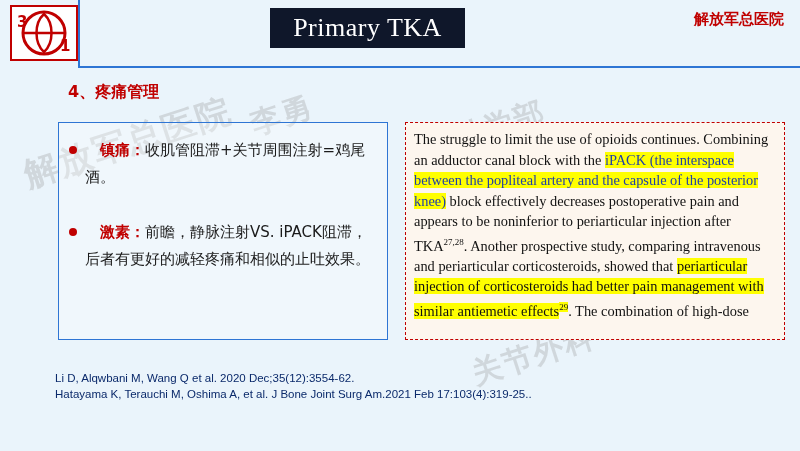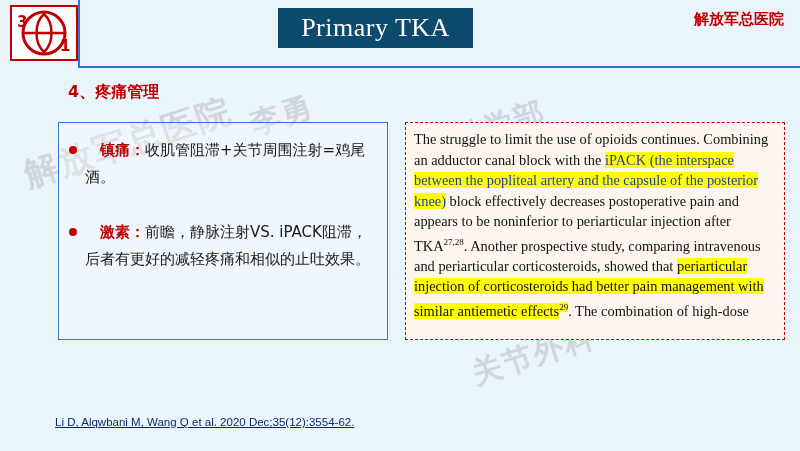--- a/index.html
+++ b/index.html
@@ -33,25 +33,25 @@
   .logo {
     position: absolute;
     left: 10px;
     top: 5px;
     width: 68px;
     height: 56px;
   }
   .logo svg { display: block; }
   .title-box {
     position: absolute;
-    left: 278px;
+    left: 270px;
     top: 8px;
     width: 195px;
     height: 40px;
-    background: #0c4a6e;
+    background: #0f172a;
     display: flex;
     align-items: center;
     justify-content: center;
   }
   .title-box span {
     color: #ffffff;
     font-size: 26px;
     font-family: "Liberation Serif", serif;
     letter-spacing: 0.5px;
   }
@@ -160,23 +160,21 @@
     position: absolute;
     left: 55px;
     top: 370px;
     width: 700px;
     font-family: "Liberation Sans", sans-serif;
     font-size: 11.5px;
     line-height: 16px;
     color: #0b2a6b;
   }
   .refs div {
-    text-decoration: underline;
     white-space: nowrap;
-    margin-top: 44px;
   }
 
   
   .wm {
     position: absolute;
     color: rgba(150,150,150,0.30);
     font-size: 34px;
     font-weight: bold;
     font-family: "DejaVu Sans", sans-serif;
     transform: rotate(-18deg);
@@ -234,15 +232,16 @@
       <span class="lbl">激素：</span><span>前瞻，静脉注射VS. iPACK阻滞，后者有更好的减轻疼痛和相似的止吐效果。</span>
     </div>
   </div>
 
   <div class="right-panel">
     <div class="para" id="quote-para"><span>The struggle to limit the use of opioids continues. Combining an adductor canal block with the </span><span class="hl-blue">iPACK (the interspace between the popliteal artery and the capsule of the posterior knee)</span><span> block effectively decreases postoperative pain and appears to be noninferior to periarticular injection after TKA</span><sup>27,28</sup><span>. Another prospective study, comparing intravenous and periarticular corticosteroids, showed that </span><span class="hl">periarticular injection of corticosteroids had better pain management with similar antiemetic effects</span><sup class="hl">29</sup><span>. The combination of high-dose</span></div>
   </div>
 
   <div class="refs">
     <div>Li D, Alqwbani M, Wang Q et al. 2020 Dec;35(12):3554-62.</div>
+    <div>Hatayama K, Terauchi M, Oshima A, et al. J Bone Joint Surg Am.2021 Feb 17:103(4):319-25..</div>
   </div>
 
 </div>
 
 </body></html>

